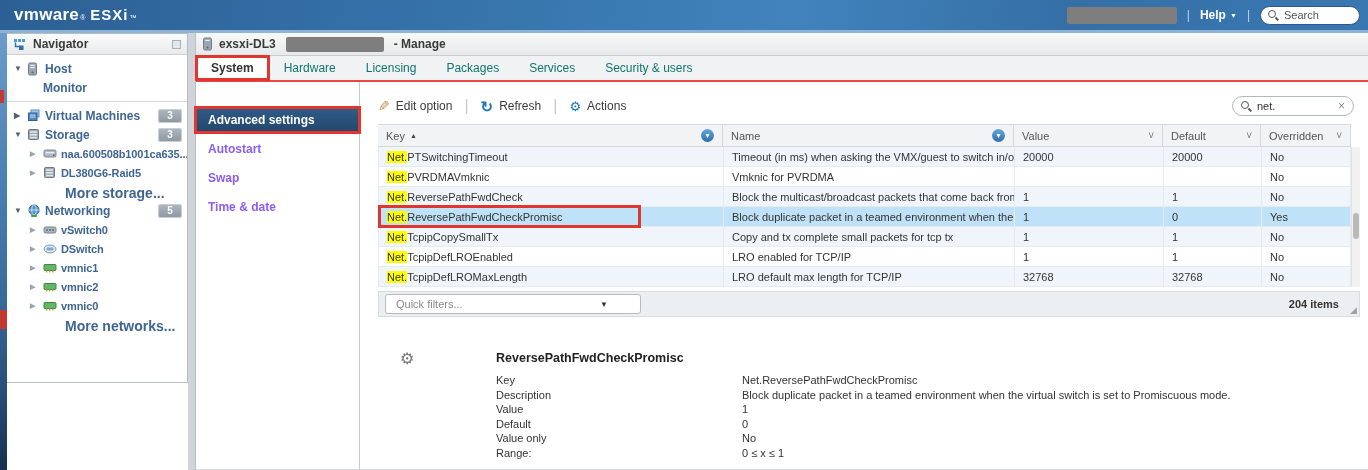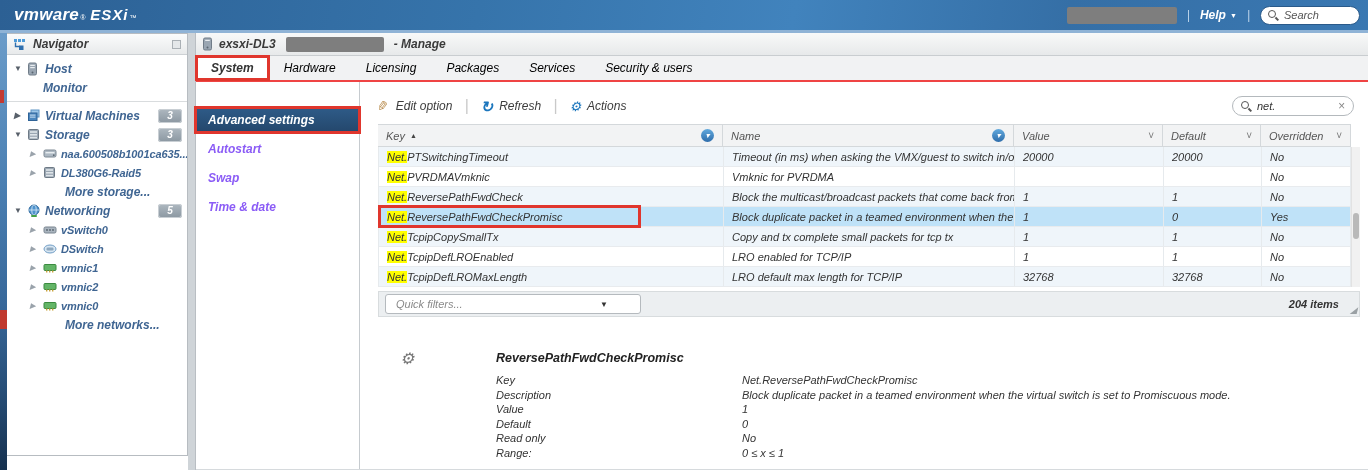--- a/index.html
+++ b/index.html
@@ -1,18 +1,18 @@
 <!DOCTYPE html>
 <html><head>
 <meta charset="utf-8">
 <style>
   * { margin:0; padding:0; box-sizing:border-box; }
   html,body { width:1368px; height:470px; overflow:hidden; }
   body { font-family:"Liberation Sans", sans-serif; background:#fff; color:#333; }
-  .screen { position:relative; width:1368px; height:470px; background:#fff;font-style:italic; }
+  .screen { position:relative; width:1368px; height:470px; background:#fff; }
 
   
   .topbar { position:absolute; left:0; top:0; width:1368px; height:30px;
     background:linear-gradient(100deg,#2c6094 0%,#3674ab 35%,#4183bd 58%,#356fa6 78%,#3a78b2 100%);
     display:flex; align-items:center; color:#fff; }
   .logo { margin-left:14px; display:flex; align-items:baseline; white-space:nowrap; }
   .logo .vm { font-size:17px; font-weight:bold; letter-spacing:.3px; }
   .logo .reg { font-size:7px; vertical-align:top; margin:0 5px 0 1px; }
   .logo .esxi { font-size:15px; font-weight:bold; letter-spacing:1px; }
   .logo .tm { font-size:7px; vertical-align:top; margin-left:1px; }
@@ -30,52 +30,52 @@
   .lens::after { content:""; position:absolute; left:7px; top:8px; width:4px; height:1.7px; background:#555; transform:rotate(45deg); }
   .substrip { position:absolute; left:0; top:30px; width:1368px; height:3px; background:#8fb3d6; }
 
   
   .left-strip { position:absolute; left:0; top:33px; width:7px; height:437px;
     background:linear-gradient(#6b9cc9 0%,#4a7fb2 35%,#38689a 62%,#274e77 82%,#16314f 100%); }
   .left-strip .red1 { position:absolute; left:0; top:57px; width:4px; height:13px; background:#c33a32; }
   .left-strip .red2 { position:absolute; left:0; top:277px; width:7px; height:19px; background:#c0392f; }
 
   
-  .sidebar { position:absolute; left:7px; top:33px; width:181px; height:423px; background:#fff;
+  .sidebar { position:absolute; left:7px; top:33px; width:181px; height:350px; background:#fff;
     border:1px solid #b7bcc1; border-left:none; }
   .nav-header { height:21px; background:linear-gradient(#fbfcfc,#e8eaeb); border-bottom:1px solid #cdd1d4;
     display:flex; align-items:center; padding:0 6px; gap:6px; }
   .nav-header .title { font-size:12px; font-weight:bold; color:#3a3a3a; flex:1; }
   .nav-pin { width:9px; height:9px; border:1px solid #aab0b5; background:#e4e7e9; }
   .nav-list { padding-top:4px; }
   .nav-item { display:flex; align-items:center; height:19px; padding-left:7px; font-size:12px;
     font-weight:bold; color:#3f6592; cursor:pointer; white-space:nowrap; overflow:hidden; }
   .nav-item .arrow { width:13px; font-size:8px; color:#58606a; flex:none; }
   .nav-item .arrow.lt { color:#9aa3ab; font-size:7px; }
   .nav-item .nicon { width:18px; flex:none; display:flex; align-items:center; }
   .nav-item .badge { margin-left:auto; margin-right:5px; min-width:24px; height:14px; border-radius:3px;
     background:linear-gradient(#aeb8c0,#8b97a1); color:#fff; font-size:10px; font-weight:bold;
     display:flex; align-items:center; justify-content:center; box-shadow:inset 0 0 0 1px #c9cfd4; }
   .nav-item.sel { background:linear-gradient(#34628f,#274d74); color:#fff; }
   .nav-item.ind1 { padding-left:36px; }
   .nav-item.child { padding-left:23px; font-size:11px; letter-spacing:-.1px; }
-  .nav-item.morelink { padding-left:58px; font-size:12px; }
+  .nav-item.morelink { padding-left:58px; font-size:14px;align-items:flex-end; }
   .nav-div { border-top:1px solid #d9dcde; margin:4px 0; }
 
   .gutter { position:absolute; left:188px; top:33px; width:8px; height:437px; background:#cfd4d8;
     border-right:1px solid #b9bec3; }
 
   
   .content { position:absolute; left:196px; top:33px; width:1172px; height:437px; display:flex; flex-direction:column; background:#fff; }
   .titlebar { height:23px; flex:none; background:linear-gradient(#f8f9f9,#e7e9ea); border-bottom:1px solid #c9cdd0;
     display:flex; align-items:center; padding:0 6px; gap:6px; }
   .titlebar .t { font-size:12px; font-weight:bold; color:#3a3a3a; }
   .redact.host { width:98px; height:15px; margin:0 4px; }
   .tabbar { height:26px; flex:none; background:#f1f2f3; border-bottom:2px solid #ef4444; display:flex; align-items:stretch; padding-left:0; }
-  .tab { font-size:12px; color:#000000; padding:0 15px; display:flex; align-items:center; cursor:pointer; position:relative; }
+  .tab { font-size:12px; color:#0f766e; padding:0 15px; display:flex; align-items:center; cursor:pointer; position:relative; }
   .tab.sel { background:#fff; font-weight:bold; color:#333; outline:3px solid #e0362d; outline-offset:-2px; z-index:2; }
 
   .body-row { flex:1; display:flex; min-height:0; border-bottom:1px solid #d6dadd; }
   .subnav { width:164px; flex:none; border-right:1px solid #c6cbcf; padding-top:26px; }
   .subnav-item { height:24px; display:flex; align-items:center; padding-left:12px; font-size:12px; font-weight:bold;
     color:#8b5cf6; cursor:pointer; margin-bottom:5px; }
   .subnav-item.sel { background:linear-gradient(#2e5b88,#24476c); color:#fff; outline:3px solid #e0362d; outline-offset:-1px; }
 
   .main-panel { flex:1; position:relative; padding:12px 8px 0 18px; display:flex; flex-direction:column; min-width:0; }
   .toolbar { height:24px; flex:none; display:flex; align-items:center; margin-bottom:6px; position:relative; }
@@ -556,21 +556,21 @@
             </div>
             <div class="drow">
               <span class="dl">Value</span>
               <span class="dv">1</span>
             </div>
             <div class="drow">
               <span class="dl">Default</span>
               <span class="dv">0</span>
             </div>
             <div class="drow">
-              <span class="dl">Read only</span>
+              <span class="dl">Value only</span>
               <span class="dv">No</span>
             </div>
             <div class="drow">
               <span class="dl">Range:</span>
               <span class="dv">0 ≤ x ≤ 1</span>
             </div>
           </div>
         </div>
 
       </div>

